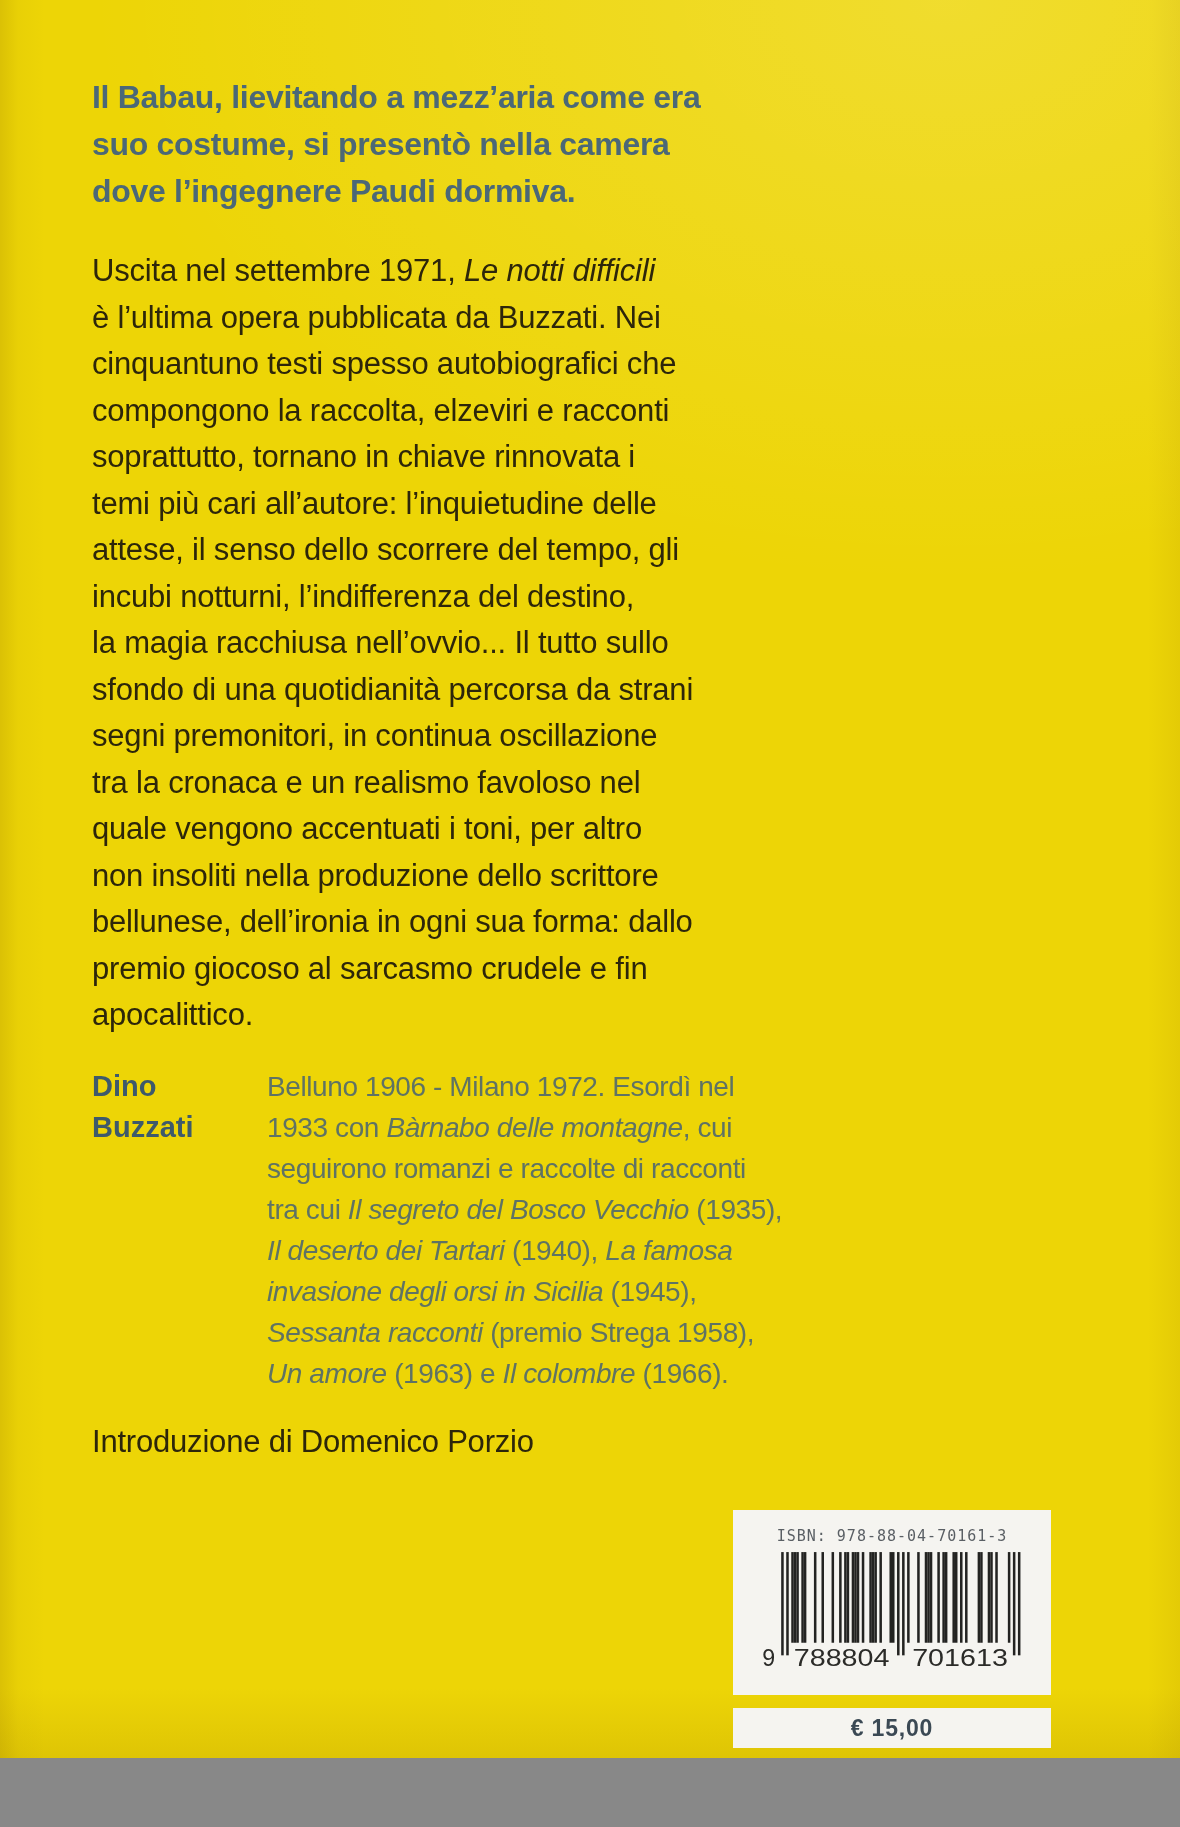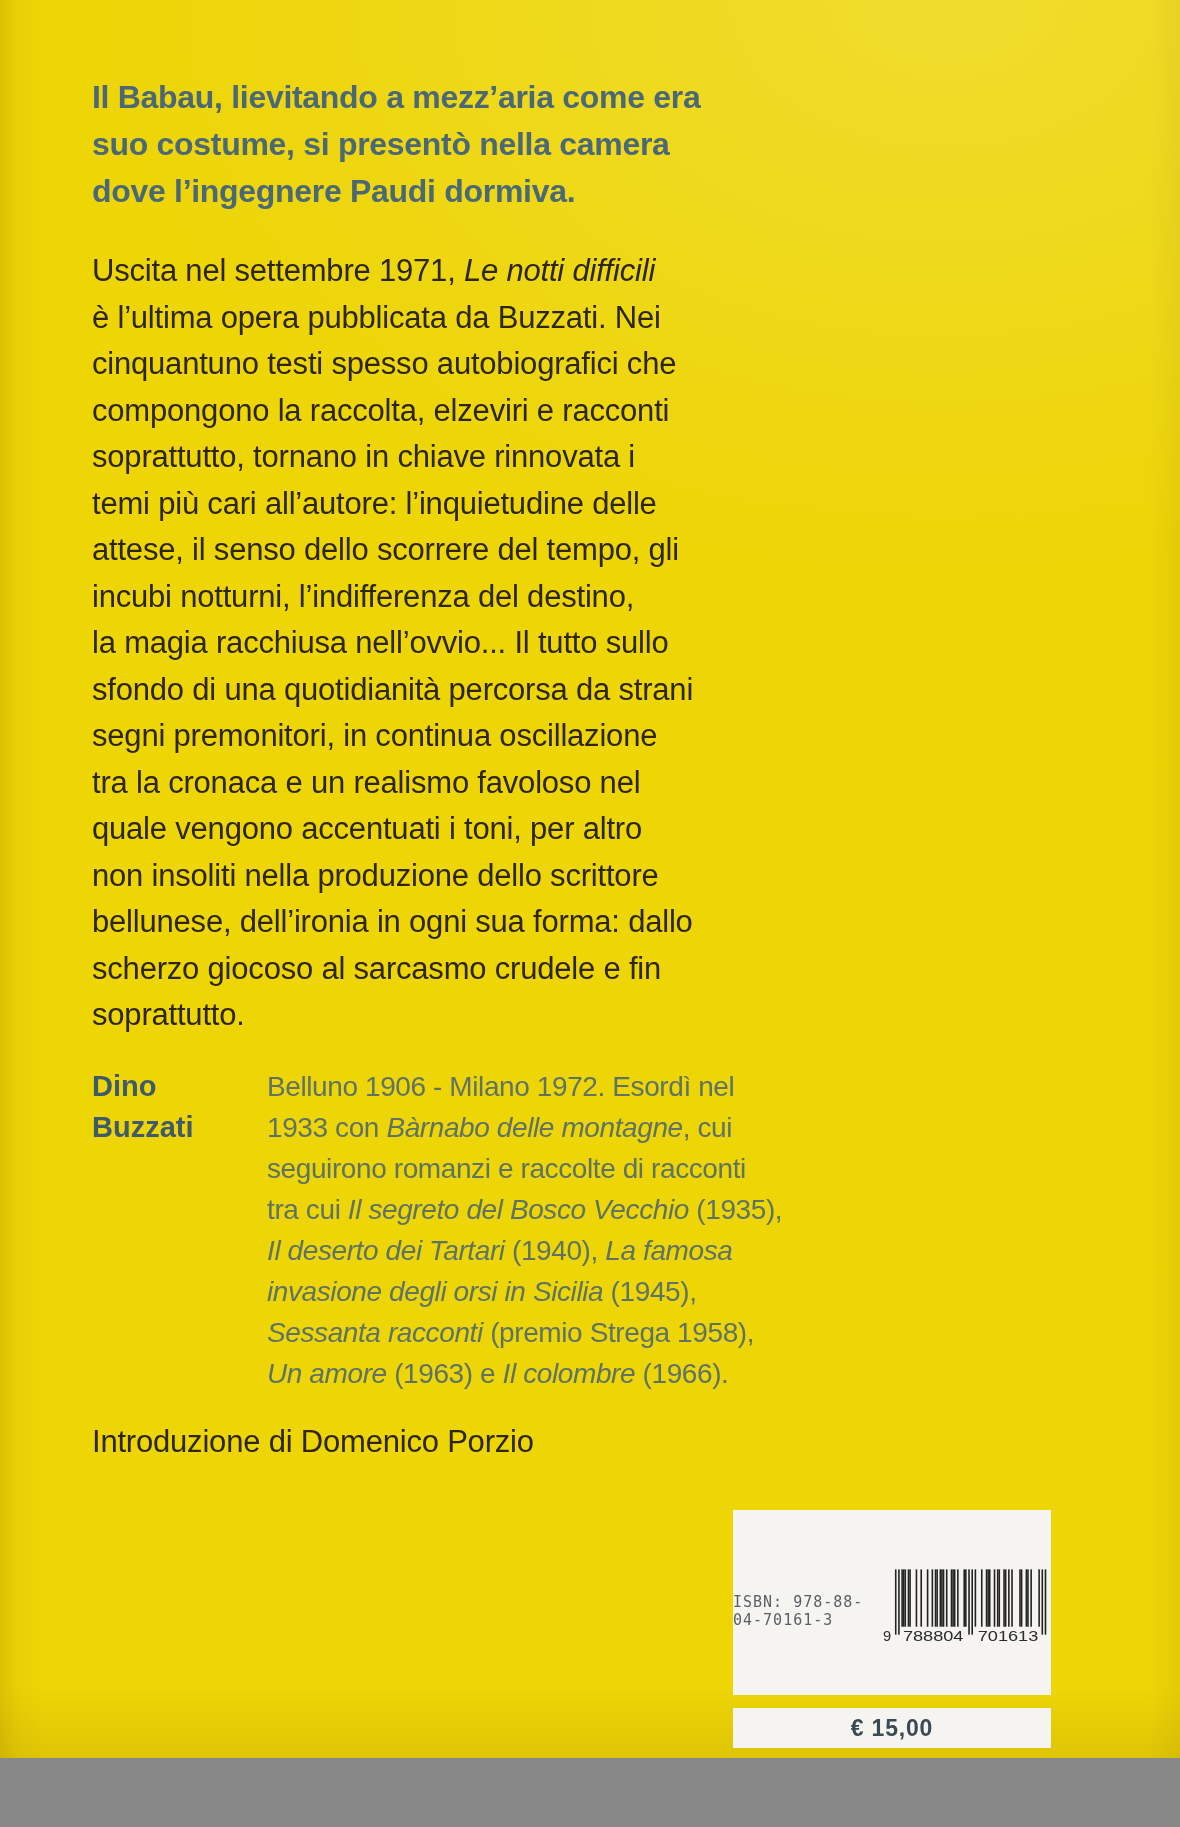--- a/index.html
+++ b/index.html
@@ -44,21 +44,21 @@
     color:var(--body,#2d260a);
   }
   .credits{
     position:absolute;left:92px;top:1508px;
     font-size:15.5px;font-weight:bold;line-height:28px;
     letter-spacing:0.4px;color:var(--credits,#4b3e14);
   }
   .barcode-box{
     position:absolute;left:733px;top:1510px;width:318px;height:185px;
     background:var(--panel,#f5f4f0);
-    display:flex;flex-direction:row;align-items:center;
+    display:flex;flex-direction:column;align-items:center;
   }
   .isbn{
     margin-top:17px;
     font-family:"DejaVu Sans Mono",monospace;
     font-size:15px;letter-spacing:1px;
     color:var(--isbn,#5a5f64);
   }
   .ean-svg{margin-top:7px;width:272px;height:116px;display:block;}
   .price-box{
     position:absolute;left:733px;top:1708px;width:318px;height:40px;
@@ -90,22 +90,22 @@
       <div class="line"><span>temi più cari all’autore: l’inquietudine delle</span></div>
       <div class="line"><span>attese, il senso dello scorrere del tempo, gli</span></div>
       <div class="line"><span>incubi notturni, l’indifferenza del destino,</span></div>
       <div class="line"><span>la magia racchiusa nell’ovvio... Il tutto sullo</span></div>
       <div class="line"><span>sfondo di una quotidianità percorsa da strani</span></div>
       <div class="line"><span>segni premonitori, in continua oscillazione</span></div>
       <div class="line"><span>tra la cronaca e un realismo favoloso nel</span></div>
       <div class="line"><span>quale vengono accentuati i toni, per altro</span></div>
       <div class="line"><span>non insoliti nella produzione dello scrittore</span></div>
       <div class="line"><span>bellunese, dell’ironia in ogni sua forma: dallo</span></div>
-      <div class="line"><span>scherzo giocoso al sarcasmo crudele e fin</span></div>
-      <div class="line"><span>soprattutto.</span></div>
+      <div class="line"><span>premio giocoso al sarcasmo crudele e fin</span></div>
+      <div class="line"><span>apocalittico.</span></div>
     </div>
 
   <div class="author">
       <div class="line">Dino</div>
       <div class="line">Buzzati</div>
     </div>
 
   <div class="bio">
       <div class="line"><span>Belluno 1906 - Milano 1972. Esordì nel</span></div>
       <div class="line"><span>1933 con </span><span class="it">Bàrnabo delle montagne</span><span>, cui</span></div>

